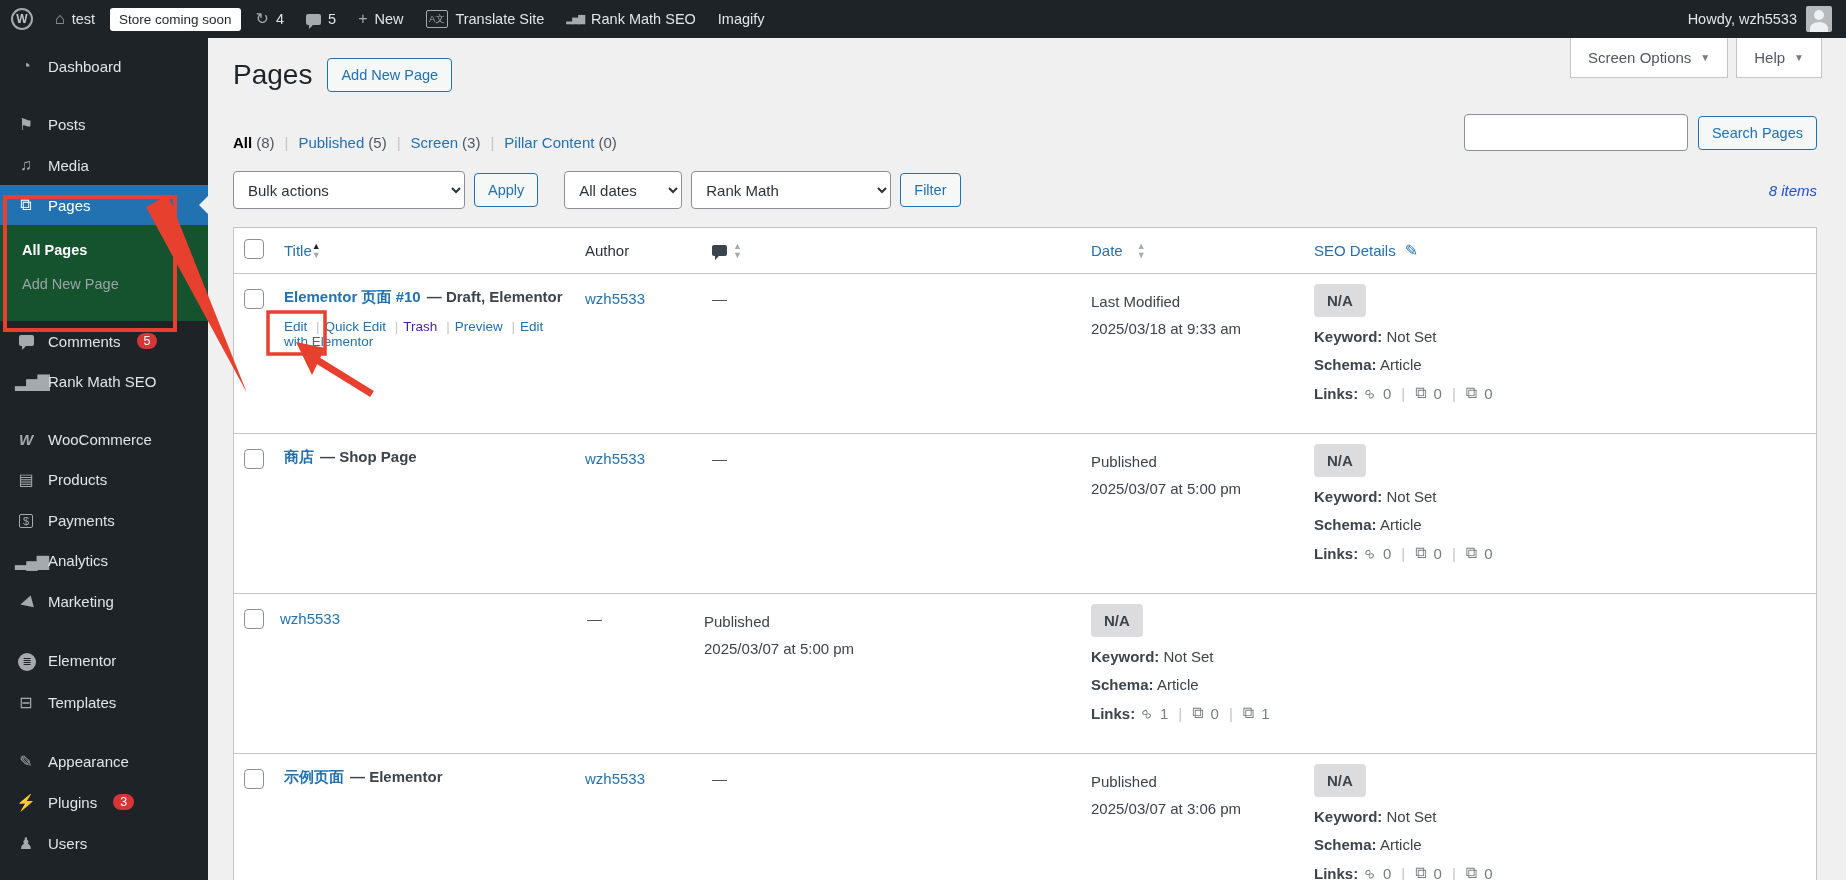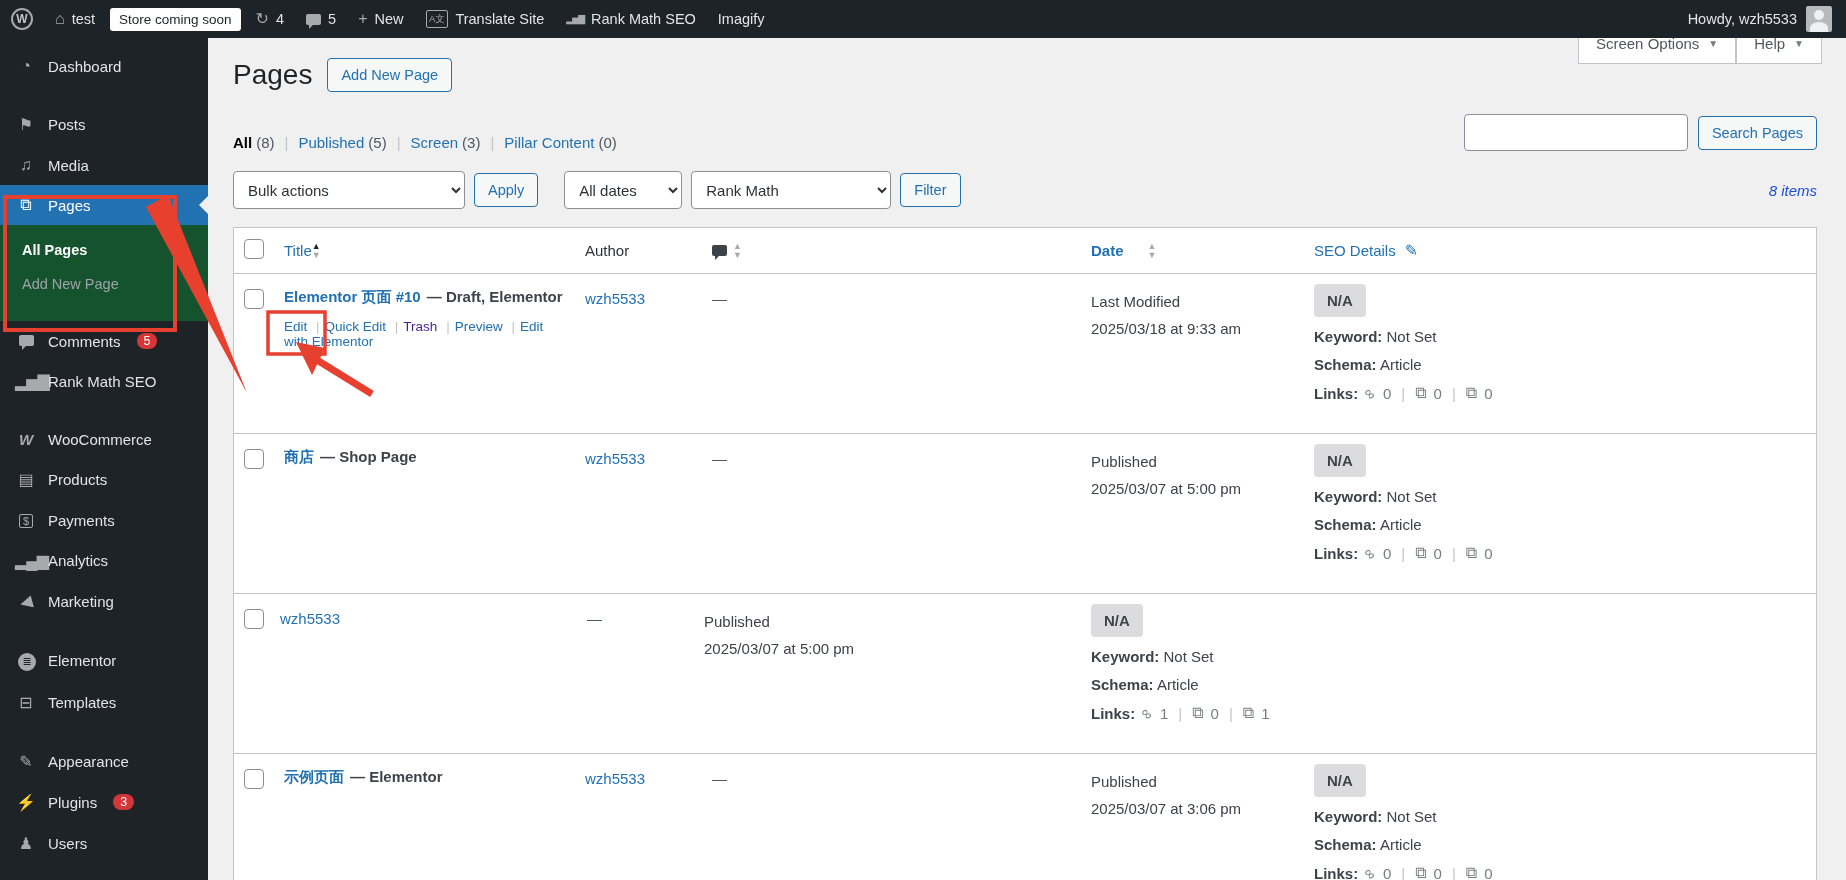--- a/index.html
+++ b/index.html
@@ -42,21 +42,21 @@
   .mi.active { background:#2271b1; color:#fff; }
   .mi.active .ic { color:#fff; }
   .mi.active::after { content:""; position:absolute; right:0; top:50%; transform:translateY(-50%);
     border:9px solid transparent; border-right-color:#f0f0f1; }
   .submenu { background:#14532d; padding:8px 0 20px; }
   .submenu li { padding:9px 12px 9px 22px; font-size:14.5px; color:#9ea3a8; cursor:pointer; }
   .submenu li.current { color:#fff; font-weight:700; }
   .badge { background:#d63638; color:#fff; border-radius:10px; padding:1px 7px; font-size:12.5px; margin-left:5px; }
 
   
-  #screen-tabs { position:absolute; top:24px; right:24px; display:flex; z-index:45; }
+  #screen-tabs { position:absolute; top:38px; right:24px; display:flex; gap:8px; z-index:45; }
   .stab { background:#fff; border:1px solid #c3c4c7; border-top:none; padding:11px 17px; color:#50575e;
     font-size:15px; display:flex; align-items:center; gap:9px; cursor:pointer; }
   .stab .arr { font-size:10px; color:#787c82; }
 
   
   main { margin-left:208px; padding:38px 29px 0 25px; }
   .h1row { display:flex; align-items:center; gap:15px; margin-top:20px; }
   h1 { font-size:28px; font-weight:400; color:#1d2327; }
   .btn { background:#f6f7f7; border:1px solid #2271b1; color:#2271b1; border-radius:4px;
     padding:8px 13px; font-size:14.5px; cursor:pointer; font-family:inherit; }
@@ -94,21 +94,21 @@
   .row-actions { margin-top:12px; font-size:13.5px; }
   .row-actions a { color:#2271b1; }
   .row-actions a.trash { color:#4c1d95; }
   .row-actions .sp { color:#c3c4c7; margin:0 5px; }
   .c-author { padding:16px 8px 0 6px; font-size:15px; }
   .thead .c-author { padding:0 8px 0 6px; color:#2c3338; }
   .c-author a { color:#2271b1; }
   .c-comments { padding:16px 0 0 8px; color:#50575e; font-size:15px; }
   .thead .c-comments { padding:0 0 0 8px; display:flex; align-items:center; gap:6px; }
   .c-date { padding:14px 8px 0 0; font-size:15px; line-height:1.8; color:#3c434a; }
-  .thead .c-date { padding:0; color:#2271b1; display:flex; align-items:center; gap:24px; cursor:pointer;font-weight:bold; }
+  .thead .c-date { padding:0; color:#2271b1; display:flex; align-items:center; gap:14px; cursor:pointer; }
   .c-seo { padding:8px 8px 0 0; font-size:15px; }
   .thead .c-seo { padding:0; color:#2271b1; display:flex; align-items:center; gap:9px; cursor:pointer; }
   .pencil { color:#2271b1; font-size:16px; }
   .seo-badge { display:inline-block; background:#dcdcde; color:#3c434a; font-weight:700;
     border-radius:4px; padding:8px 13px; margin-top:2px; }
   .seo-line { margin-top:11px; color:#3c434a; }
   .seo-line b { color:#3c434a; }
   .links-line { display:flex; align-items:center; gap:7px; margin-top:11px; }
   .lnk { color:#787c82; font-size:16px; }
   .lnk.chain { display:inline-block; transform:rotate(45deg); font-size:15px; }

